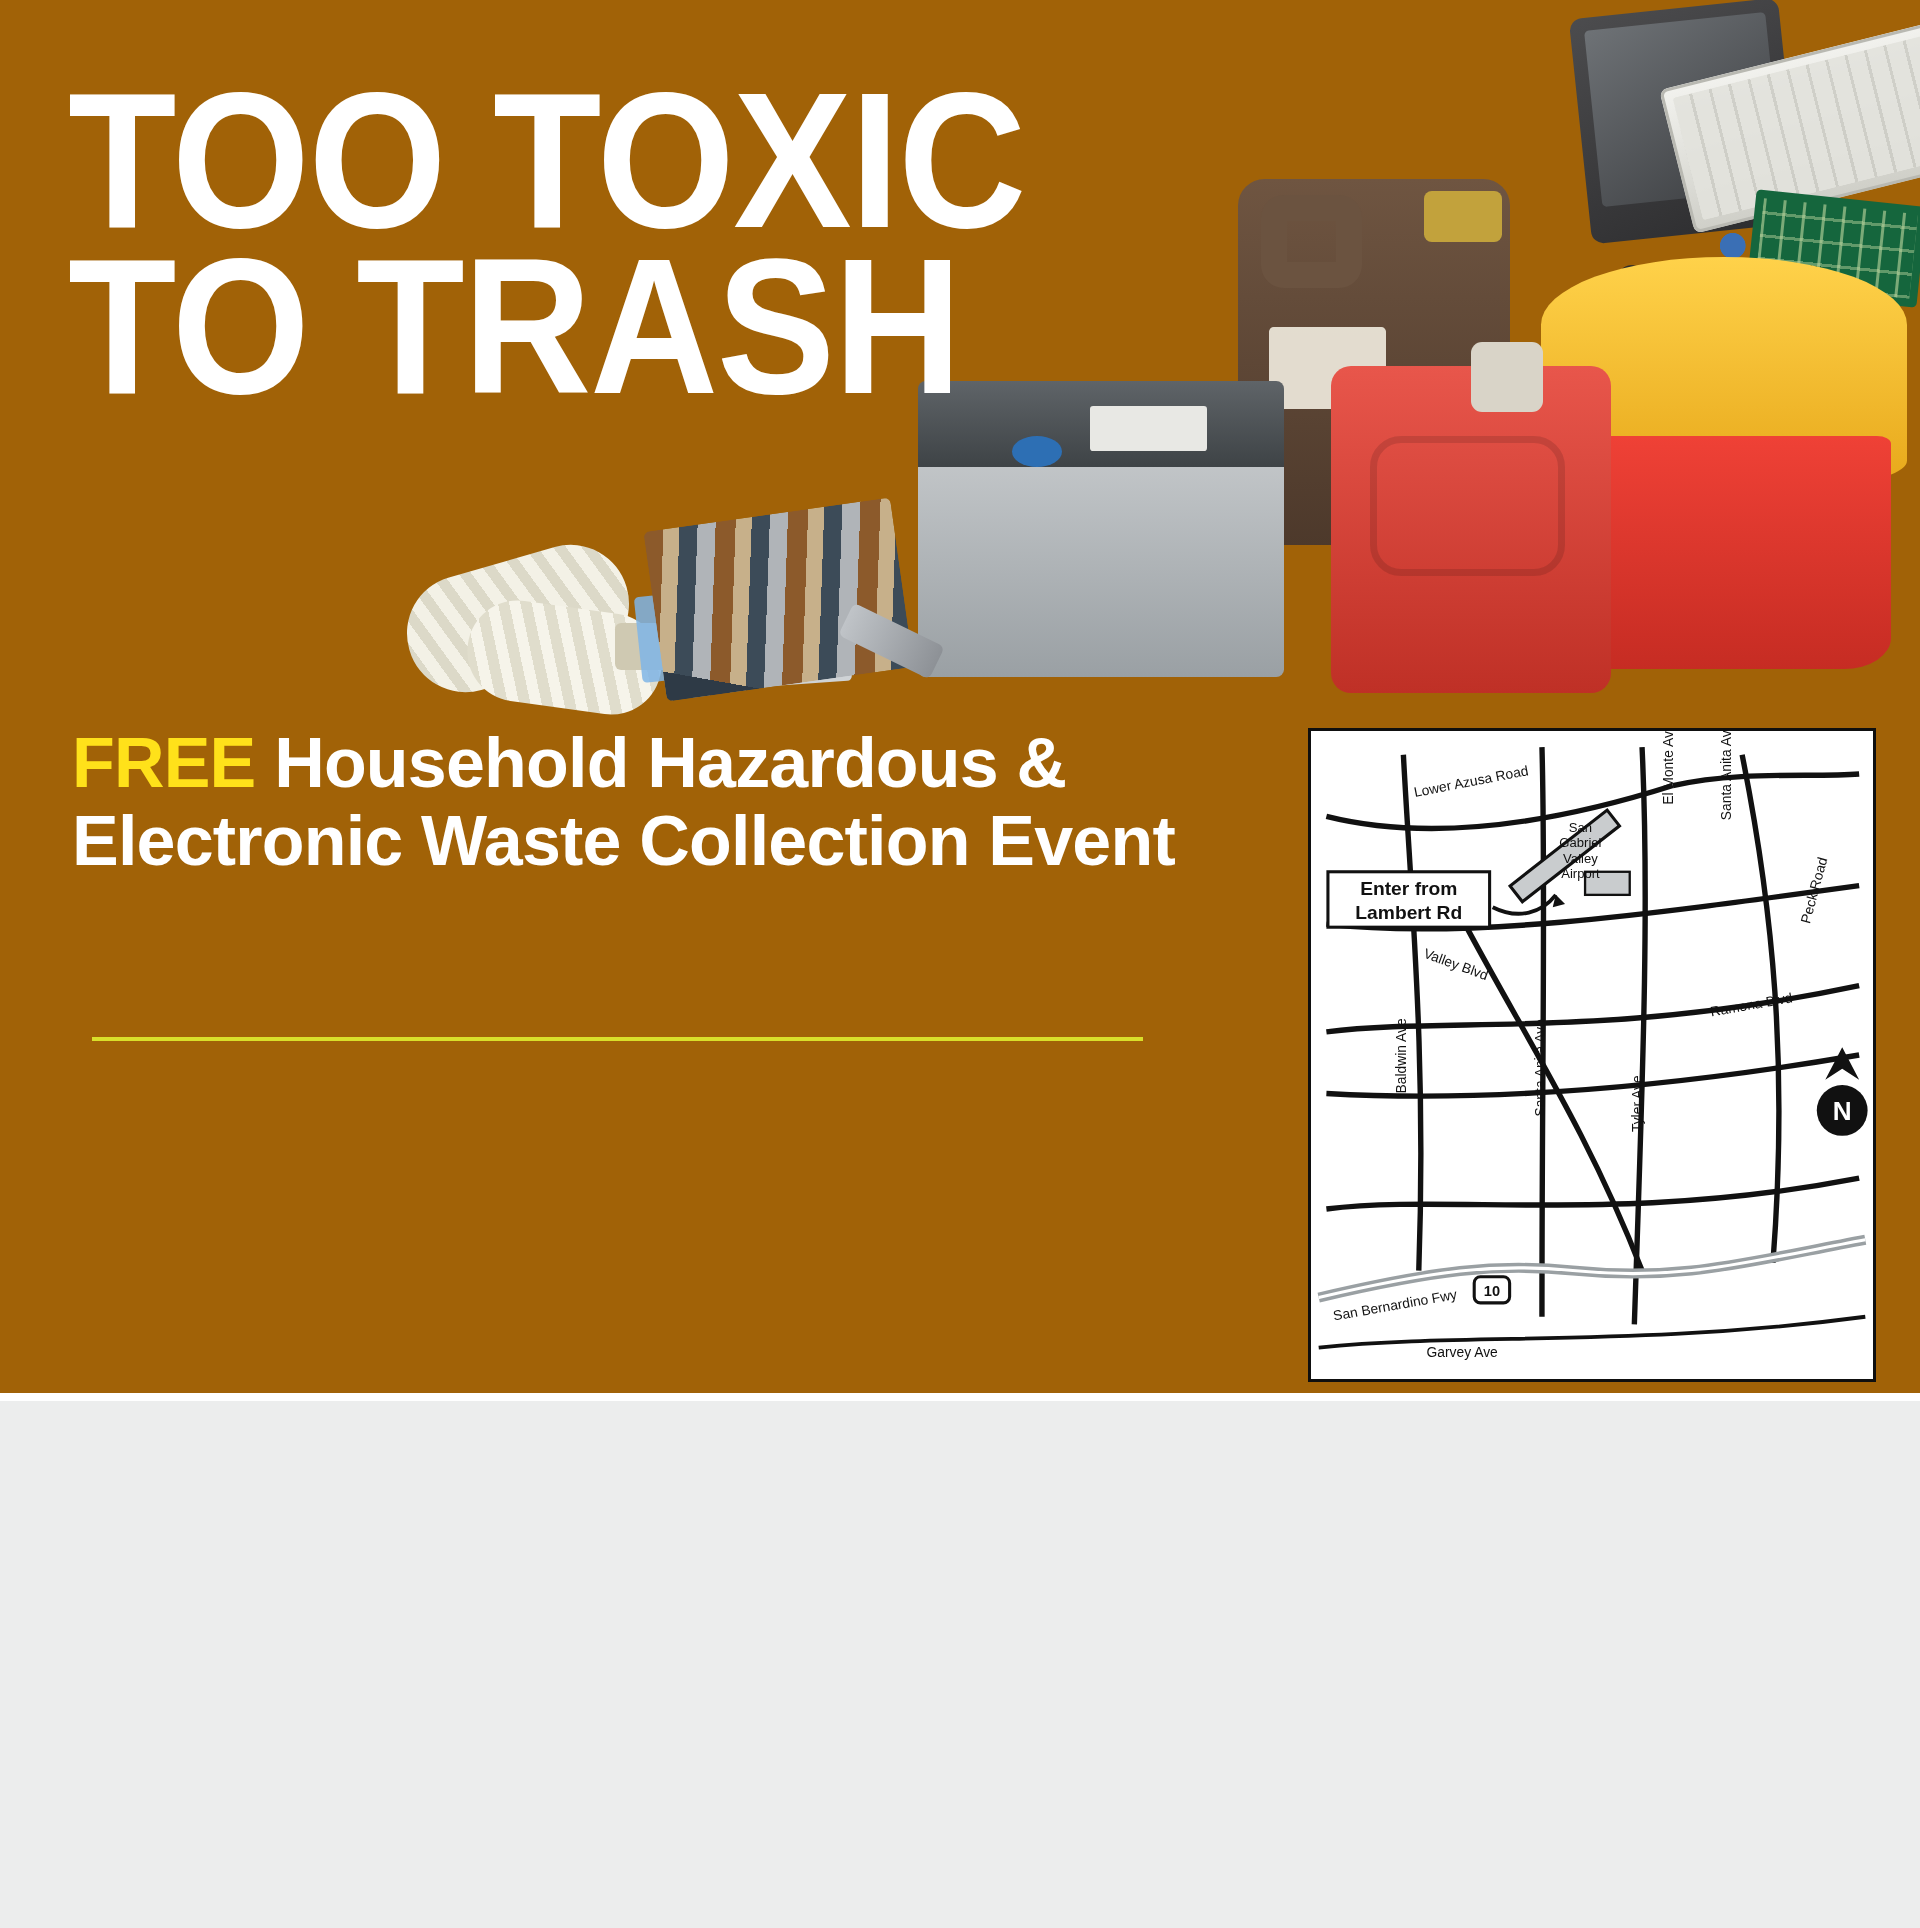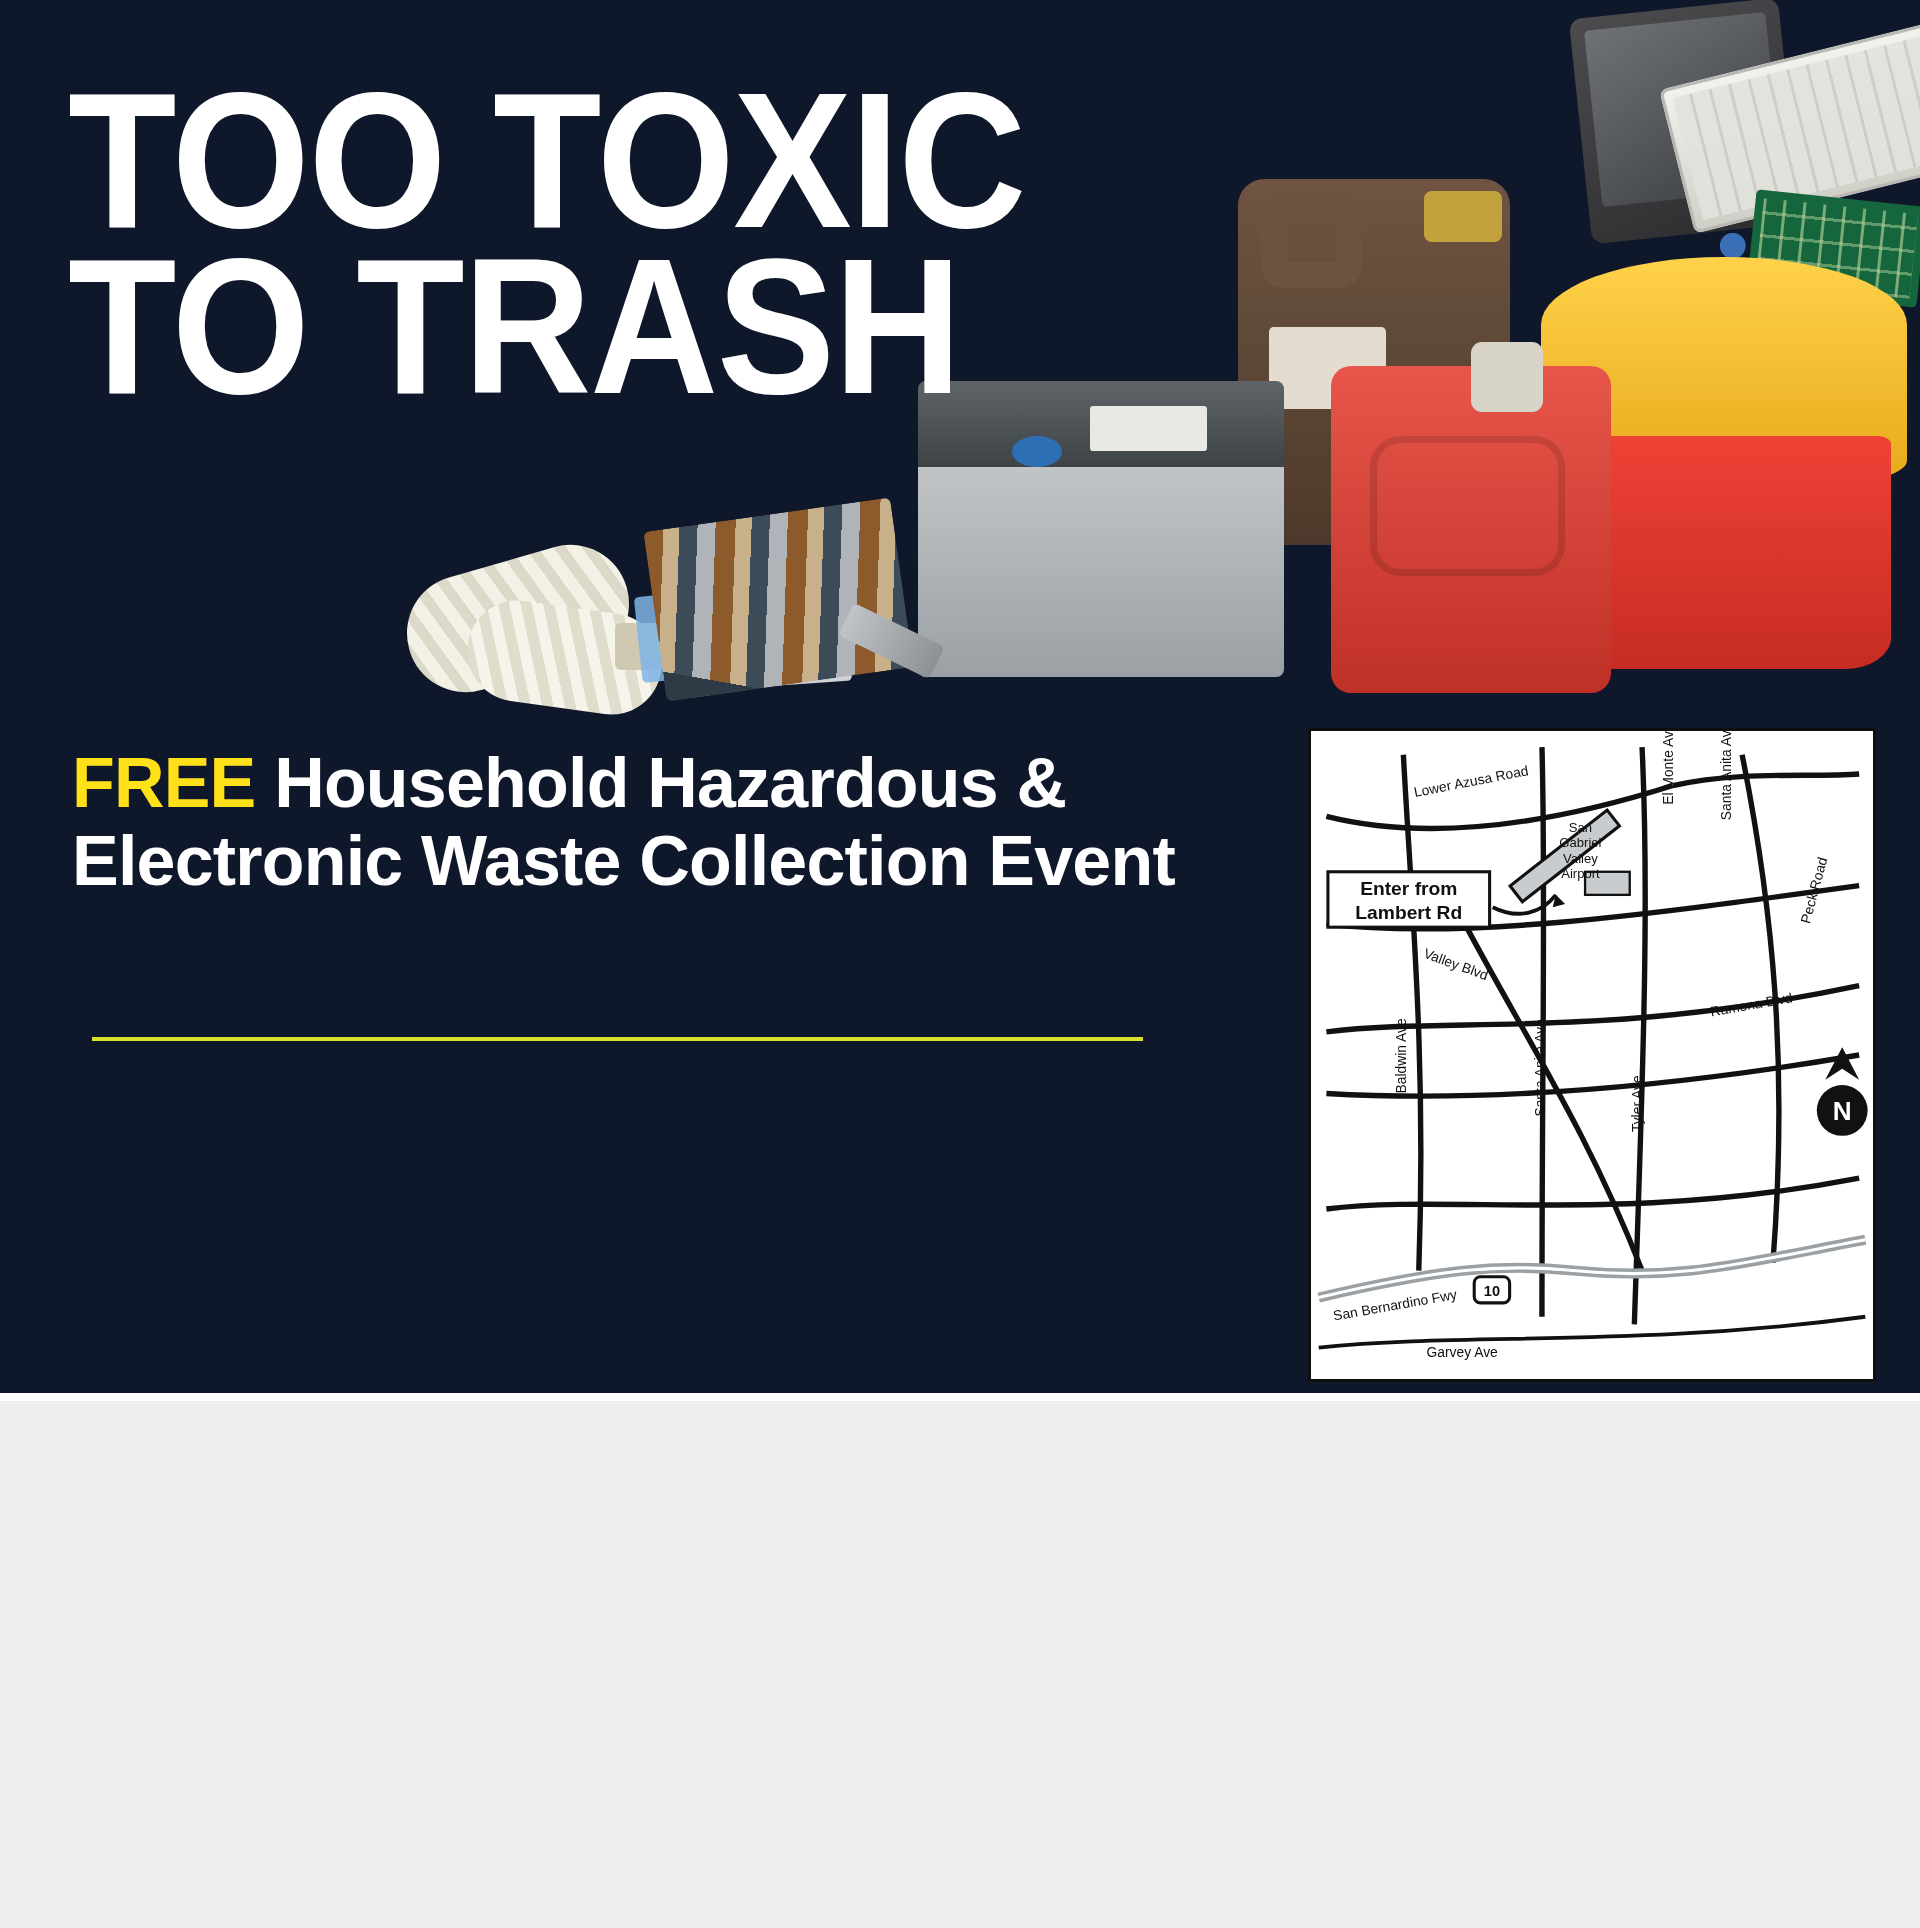--- a/index.html
+++ b/index.html
@@ -11,42 +11,42 @@
     background: #ffffff;
     overflow: hidden;
   }
 
   
   .poster { position: relative; width: 1921px; height: 1929px; }
   .blue-panel {
     position: absolute;
     left: 0; top: 0;
     width: 1921px; height: 1393px;
-    background: #0f172a;
+    background: #a16207;
     overflow: hidden;
   }
 
   .headline {
     position: absolute;
     left: 68px; top: 78px;
     width: 1261px;
     color: #ffffff;
     font-family: "Liberation Sans Narrow", "Liberation Sans", sans-serif;
     font-weight: bold;
     font-size: 193px;
     line-height: 0.86;
     letter-spacing: -1.6px;
     transform: scaleX(0.92);
     transform-origin: left top;
     text-transform: uppercase;
   }
 
   .subhead {
     position: absolute;
-    left: 72px; top: 744px;
+    left: 72px; top: 724px;
     width: 1167px;
     color: #ffffff;
     font-weight: bold;
     font-size: 70px;
     line-height: 1.12;
     letter-spacing: -0.8px;
   }
   .subhead .free { color: #ffe11a; }
 
   .rule {

